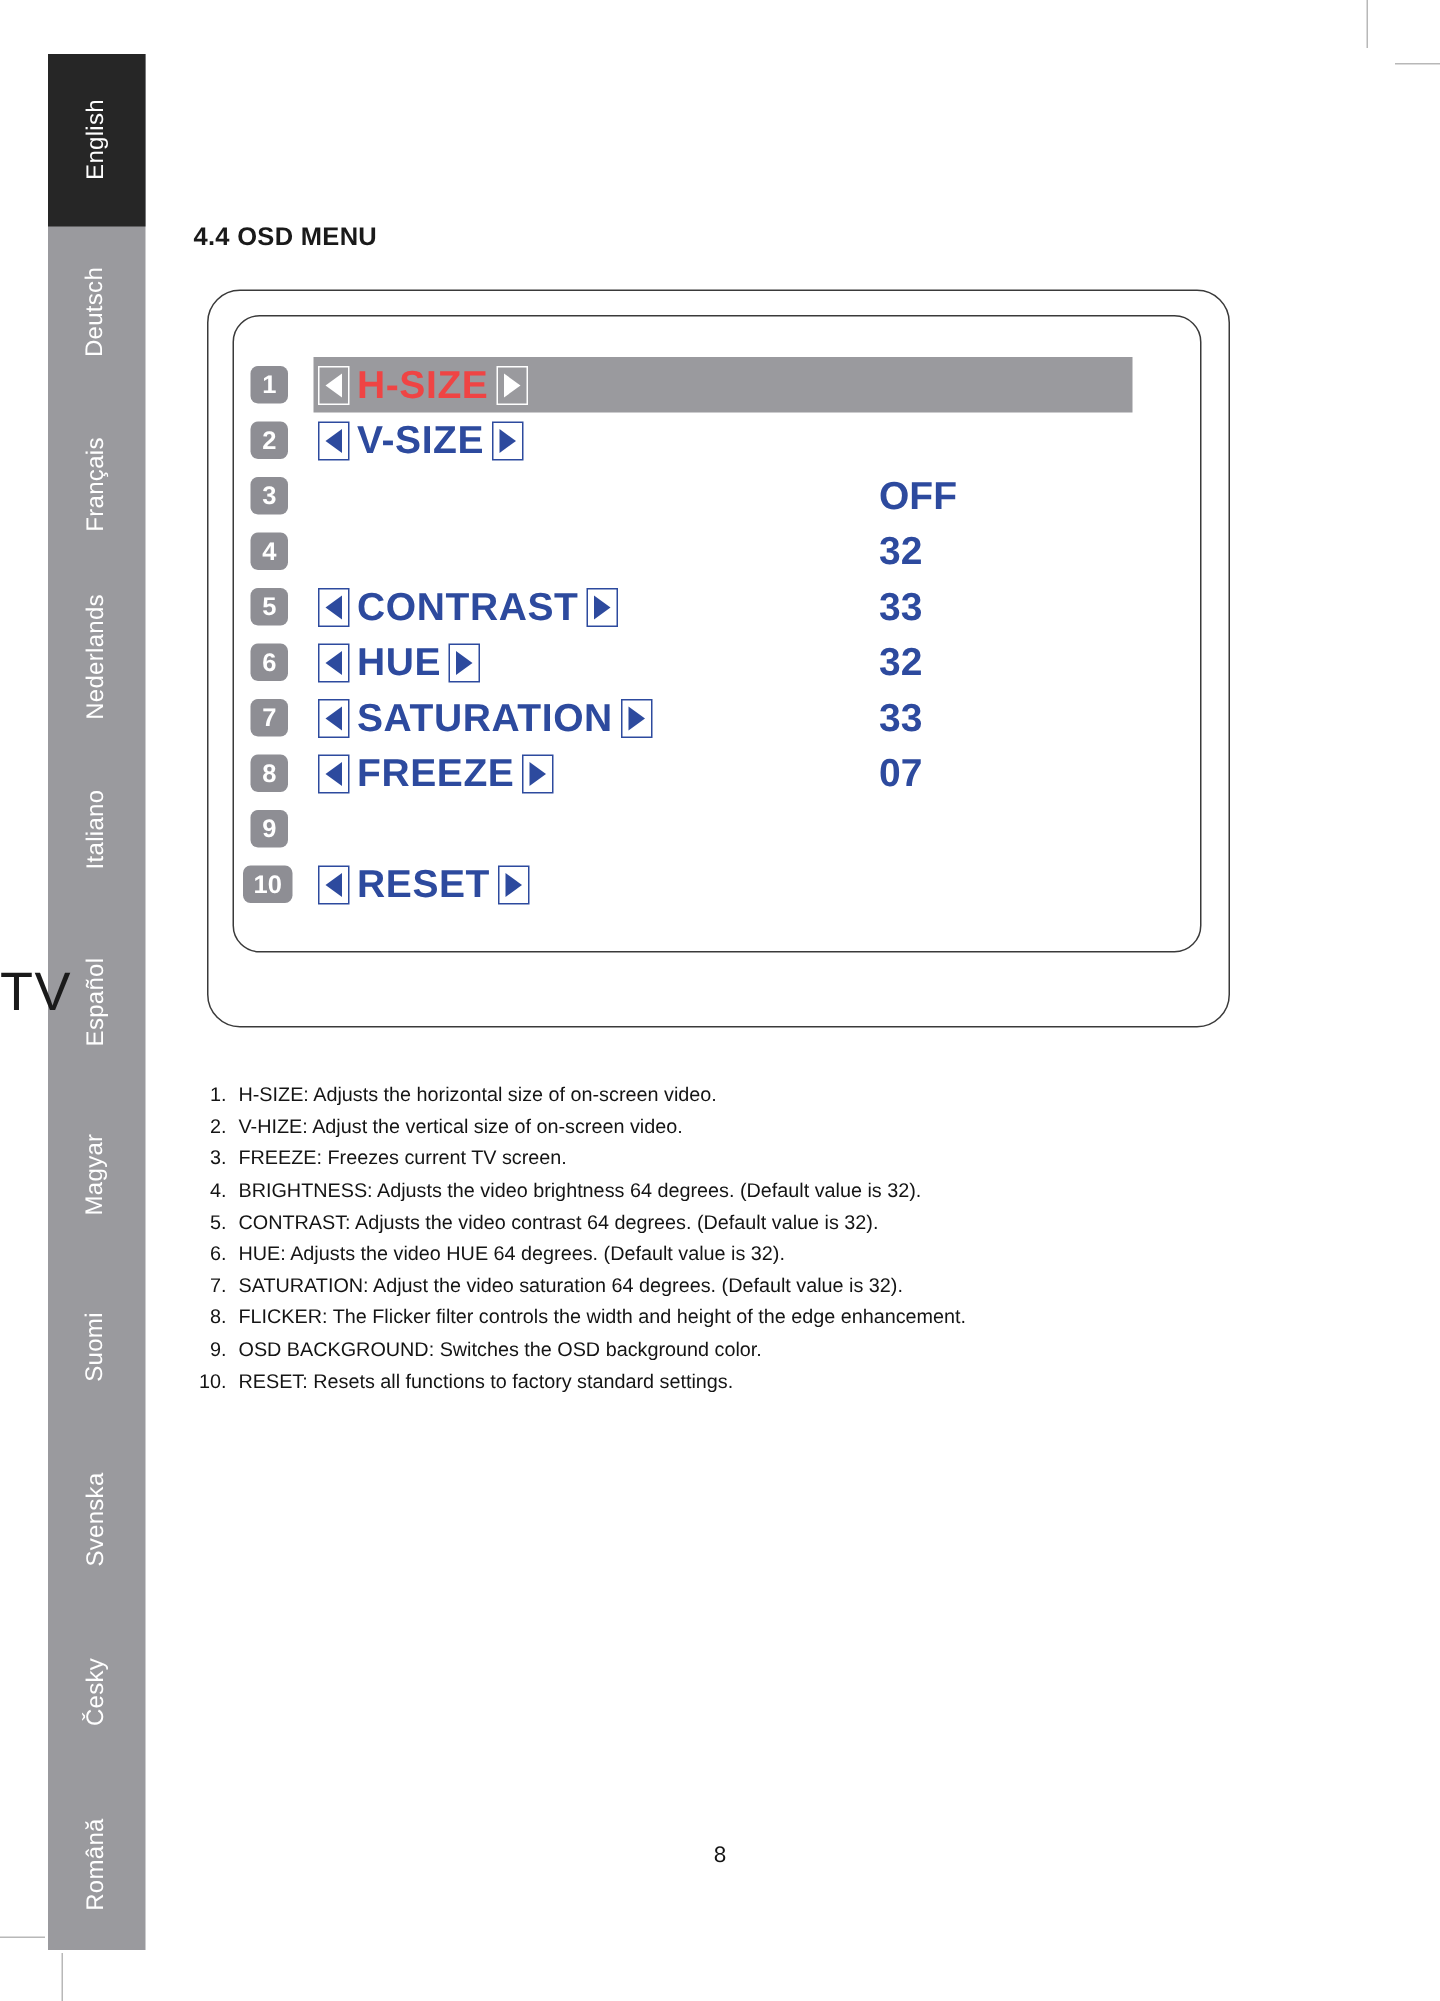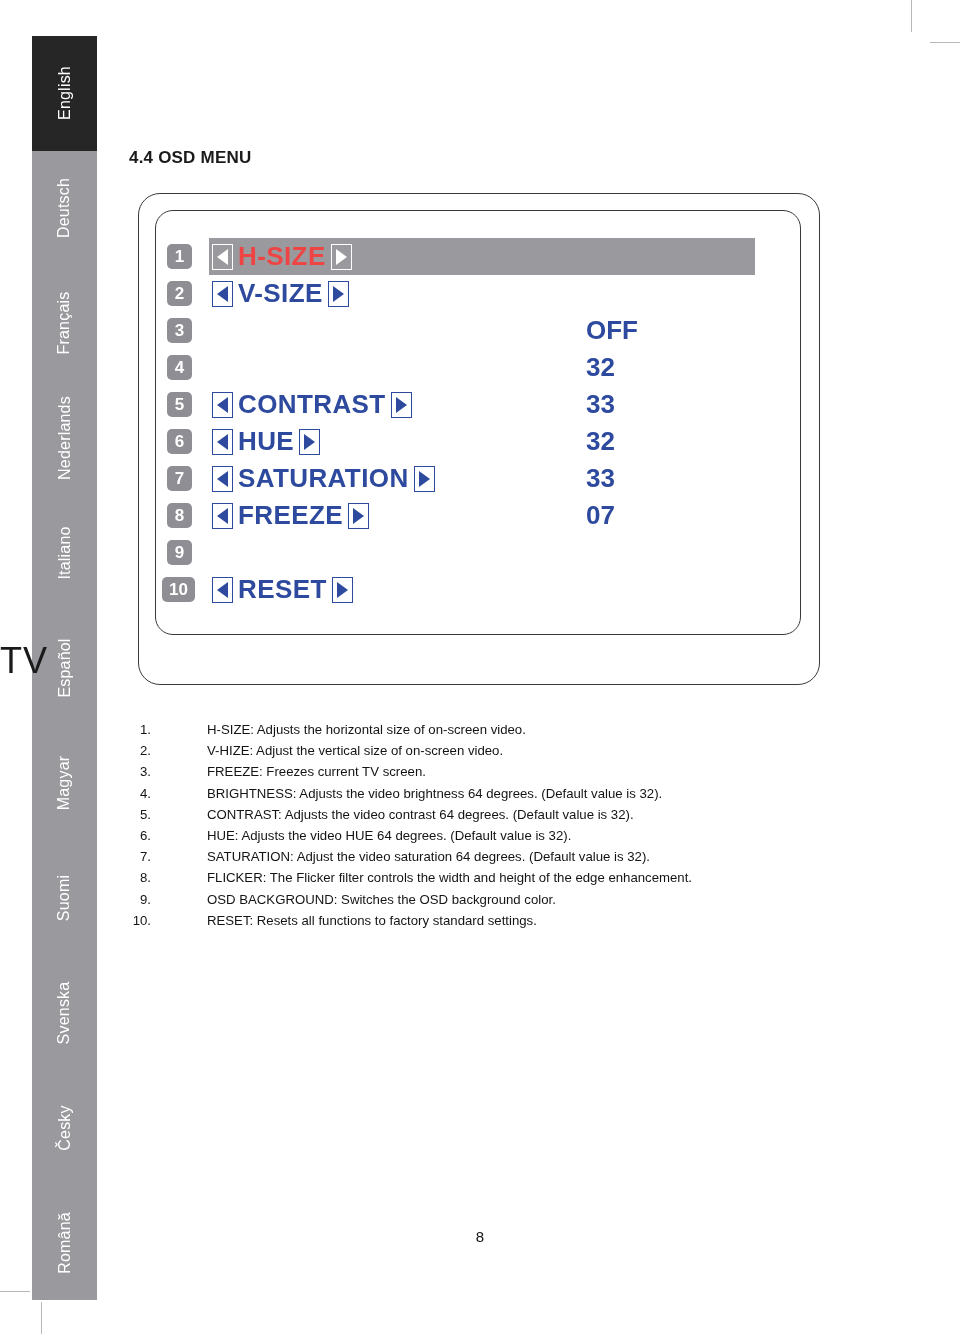--- a/index.html
+++ b/index.html
@@ -216,21 +216,21 @@
     line-height: 21.2px;
     color: #141414;
   }
   .desc-num {
     width: 28px;
     flex: 0 0 28px;
     text-align: right;
     padding-right: 8px;
     box-sizing: border-box;
   }
-  .desc-text { flex: 1 1 auto; margin-left: 48px; }
+  .desc-text { flex: 1 1 auto; }
 
   
   .page-number {
     position: absolute;
     left: 0;
     right: 0;
     top: 1228px;
     text-align: center;
     font-size: 15px;
     color: #141414;

